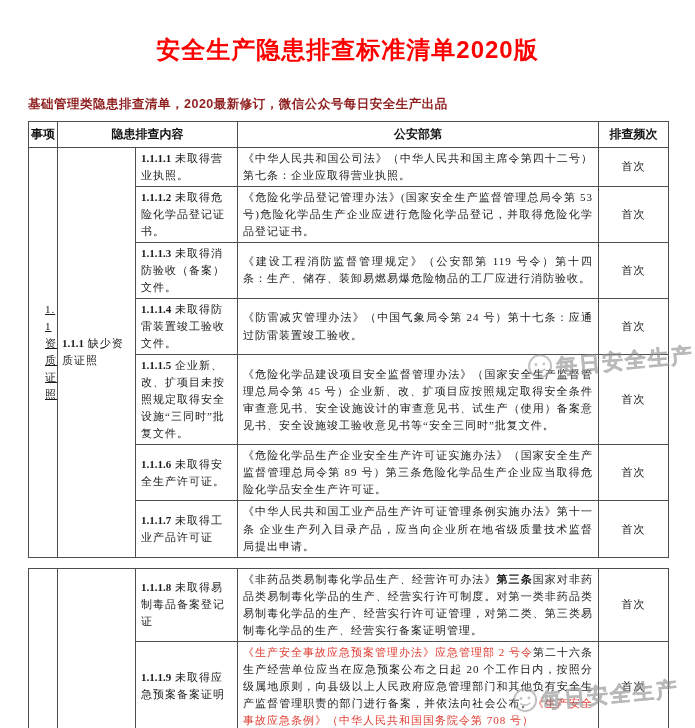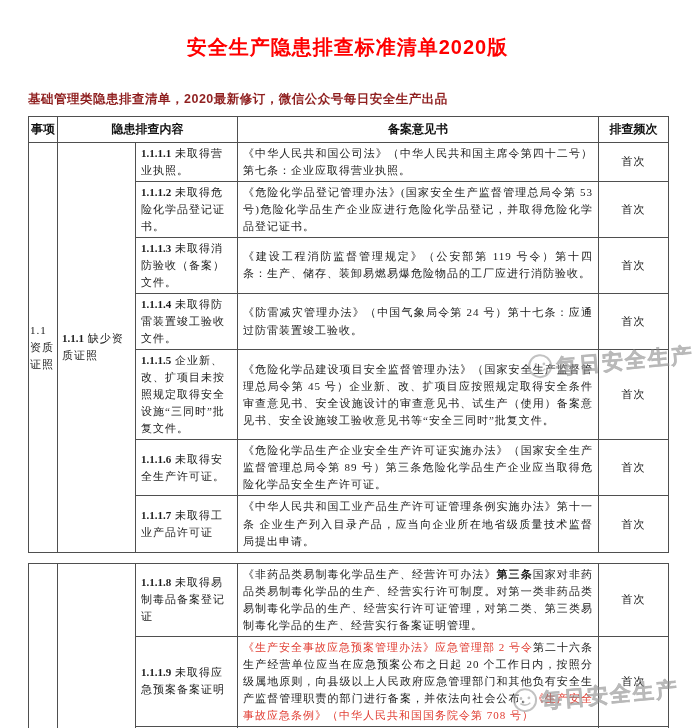--- a/index.html
+++ b/index.html
@@ -2,40 +2,40 @@
 <html><head>
 <meta charset="utf-8">
 <style>
   html,body{margin:0;padding:0;}
   body{
     width:695px;height:728px;background:#ffffff;position:relative;overflow:hidden;
     font-family:"Liberation Serif","DejaVu Serif",serif;color:#1a1a1a;
   }
   .page-title{
     margin-top:34px;text-align:center;font-family:"Liberation Sans","DejaVu Sans",sans-serif;
-    font-weight:bold;font-size:20px;letter-spacing:1px;color:#ff0000;
+    font-weight:bold;font-size:24px;letter-spacing:1px;color:#ff0000;
   }
   .page-subtitle{
     margin:30px 0 6px 28px;font-family:"Liberation Sans","DejaVu Sans",sans-serif;
     font-weight:bold;font-size:12.5px;color:#8f1f1f;letter-spacing:0.5px;
   }
   table.sheet{
     border-collapse:collapse;table-layout:fixed;width:640px;margin-left:28px;background:#fff;
   }
   table.t1{margin-top:8px;}
   table.t2{margin-top:10px;}
   .sheet th,.sheet td{
     border:1px solid #4f4f4f;padding:2px 5px;font-size:11px;line-height:1.55;
     vertical-align:middle;overflow:hidden;
   }
   .sheet th{
     font-size:12px;font-weight:bold;text-align:center;padding:3px 2px;color:#111;
   }
   col.ca{width:29px;} col.cb{width:78px;} col.cc{width:102px;} col.cd{width:361px;} col.ce{width:70px;}
-  td.item{ padding:2px 1px;word-break:break-all;letter-spacing:1px;}
+  td.item{ padding:2px 16px;word-break:break-all;letter-spacing:1px;text-decoration:underline;}
   td.group{ text-align:left;padding:8px 4px;letter-spacing:1px;}
   td.content{ text-align:left;letter-spacing:1px;}
   td.basis{ text-align:justify;letter-spacing:1px;}
   td.freq{ text-align:center;letter-spacing:1px;}
   .num{font-weight:bold;letter-spacing:0;}
   .seg-red{color:#e03a2f;}
   .seg-bold{font-weight:bold;}
   .seg-normal{}
   .watermark{
     position:absolute;display:flex;align-items:center;gap:3px;
@@ -60,21 +60,21 @@
       <col class="ca">
       <col class="cb">
       <col class="cc">
       <col class="cd">
       <col class="ce">
     </colgroup>
   <tbody>
       <tr style="height:25px">
     <th>事项</th>
     <th colspan="2">隐患排查内容</th>
-    <th>备案意见书</th>
+    <th>公安部第</th>
     <th>排查频次</th>
   </tr>
   <tr style="height:33px">
     <td class="item" rowspan="7">1.1 资质证照</td>
     <td class="group" rowspan="7"><span class="num">1.1.1</span> <span>缺少资质证照</span></td>
     <td class="content"><span class="num">1.1.1.1</span> <span>未取得营业执照。</span></td>
     <td class="basis"><span class="seg-normal">《中华人民共和国公司法》（中华人民共和国主席令第四十二号）第七条：企业应取得营业执照。</span></td>
     <td class="freq">首次</td>
   </tr>
   <tr style="height:49px">

